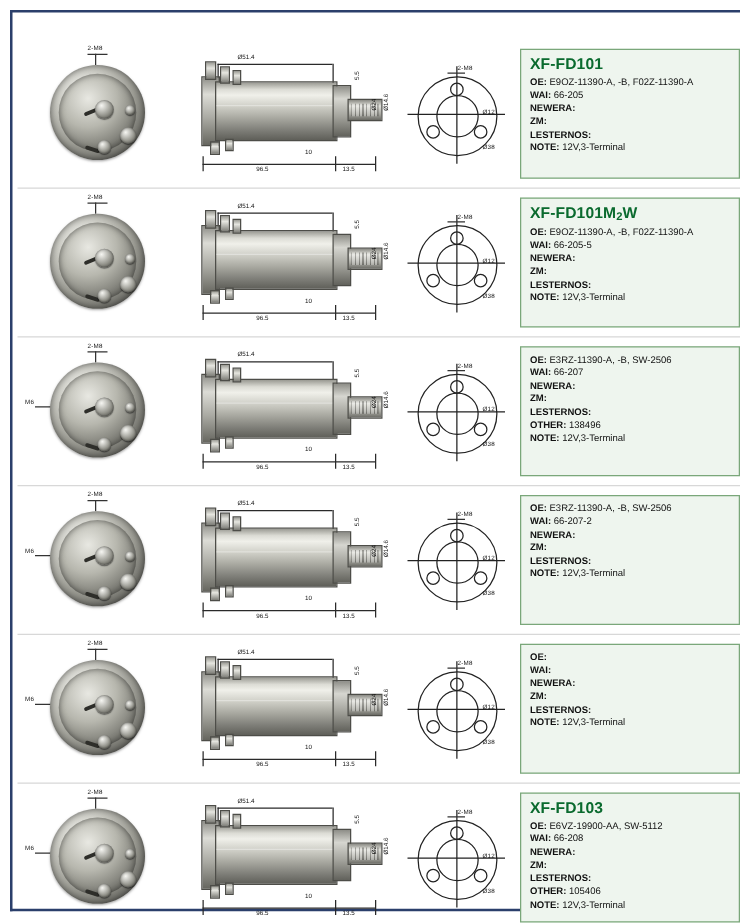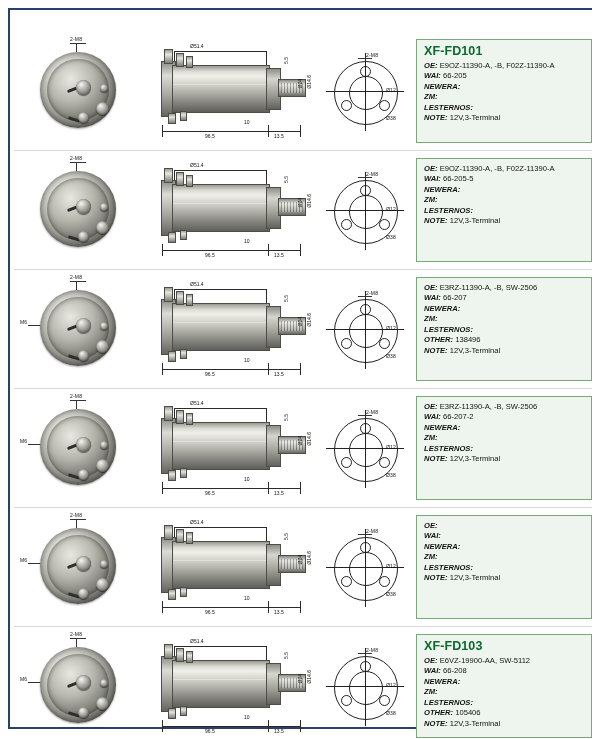--- a/index.html
+++ b/index.html
@@ -296,21 +296,21 @@
     font-size: 9px;
     vertical-align: -2px;
   }
   .spec {
     font-size: 7.6px;
     color: #111;
     line-height: 1.38;
     white-space: nowrap;
     overflow: hidden;
   }
-  .spec b { font-weight: bold; font-style: italic; }
+  .spec b { font-weight: bold; }
 </style>
 </head>
 <body>
 
 <div class="page">
   <div class="page-border-top"></div>
   <div class="page-border-left"></div>
   <div class="page-border-bottom"></div>
 
   <div class="rows" id="rows">
@@ -450,20 +450,21 @@
       <div class="bolt b2"></div>
       <div class="bolt b3"></div>
       <div class="cal front-label">2-M8</div>
       <div class="cal-line front-leader"></div>
       <div class="cal front-d1">Ø12</div>
       <div class="cal front-d2">Ø38</div>
     </div>
 
     <div class="cell-info">
       <div class="infobox">
+        <div class="part-title"><span>XF-FD101M</span><span class="sub">2</span><span>W</span></div>
         <div class="spec-list">
               <div class="spec"><b>OE:</b><span> E9OZ-11390-A, -B, F02Z-11390-A</span></div>
               <div class="spec"><b>WAI:</b><span> 66-205-5</span></div>
               <div class="spec"><b>NEWERA:</b><span></span></div>
               <div class="spec"><b>ZM:</b><span></span></div>
               <div class="spec"><b>LESTERNOS:</b><span></span></div>
               <div class="spec"><b>NOTE:</b><span> 12V,3-Terminal</span></div>
             </div>
       </div>
     </div>

